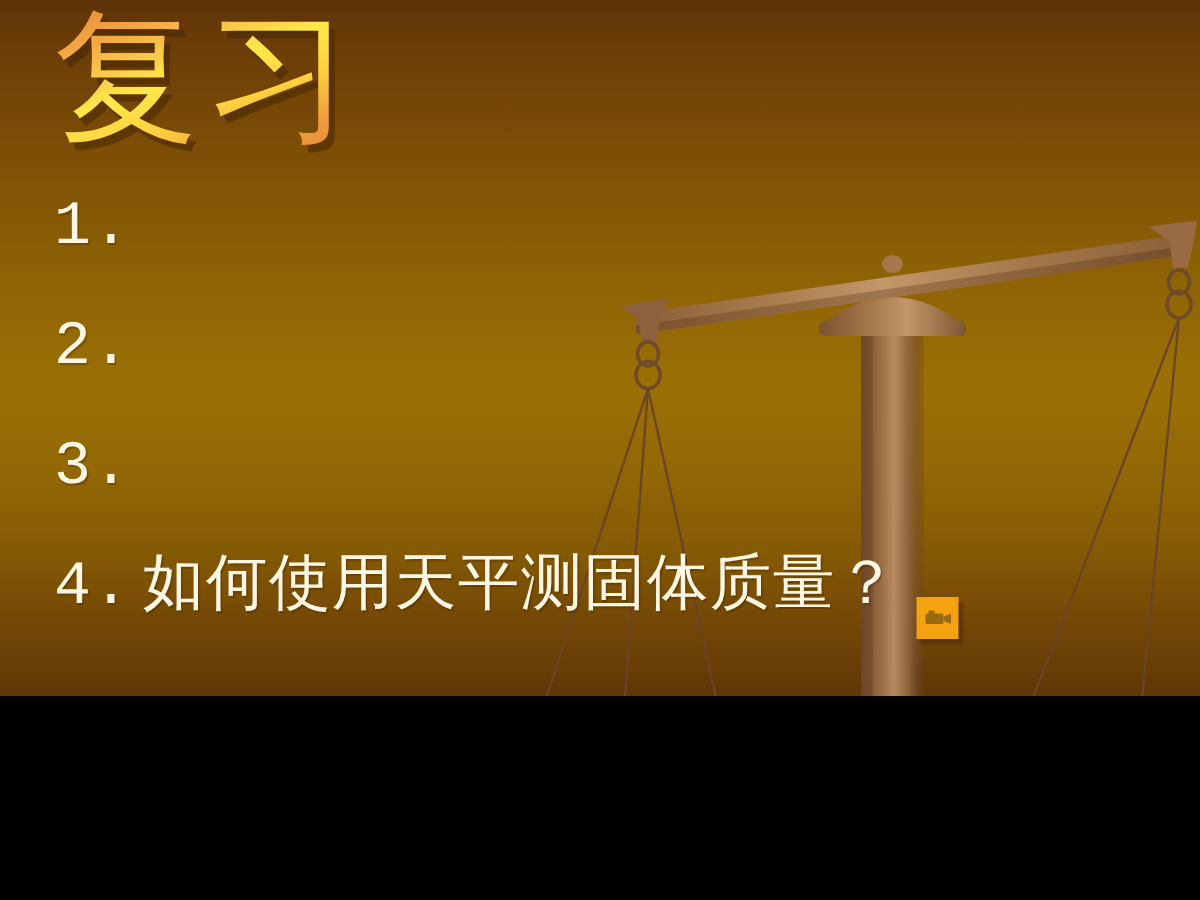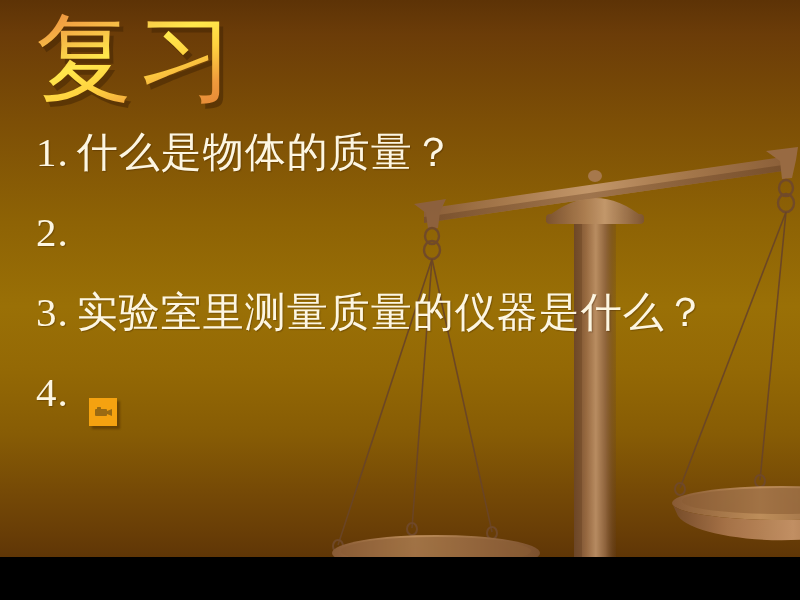--- a/index.html
+++ b/index.html
@@ -3,23 +3,23 @@
 <meta charset="utf-8">
 <style>
   html, body {
     margin: 0;
     padding: 0;
     background: #000;
   }
   #slide {
     position: relative;
     width: 800px;
-    height: 557px;
+    height: 464px;
     overflow: hidden;
-    font-family: Liberation Serif, serif;
+    font-family: Liberation Mono, monospace;
     background:
       linear-gradient(to bottom,
         #5d3306 0%,
         #6b3c08 6%,
         #7d4f06 22%,
         #8e6305 40%,
         #9a7006 55%,
         #946905 66%,
         #875c05 78%,
         #764a06 88%,
@@ -194,34 +194,33 @@
       </g>
     </g>
   </svg>
 
   <div id="title">复习</div>
 
   <div id="questions">
 
     <div class="q-line">
       <span class="q-num">1.</span>
-      <span class="q-text">什么是物体的质量？</span>
     </div>
 
     <div class="q-line">
       <span class="q-num">2.</span>
     </div>
 
     <div class="q-line">
       <span class="q-num">3.</span>
-      <span class="q-text">实验室里测量质量的仪器是什么？</span>
     </div>
 
     <div class="q-line">
       <span class="q-num">4.</span>
+      <span class="q-text">如何使用天平测固体质量？</span>
       <span class="q-icon">
         <svg width="28" height="28" viewBox="0 0 28 28" xmlns="http://www.w3.org/2000/svg">
           <rect x="6" y="11" width="12" height="7" rx="1" fill="#9a6a12"></rect>
           <path d="M18 13 L23 11 L23 18 L18 16 Z" fill="#9a6a12"></path>
           <rect x="8" y="9" width="4" height="2.5" rx="0.6" fill="#9a6a12"></rect>
         </svg>
       </span>
     </div>
 
   </div>

